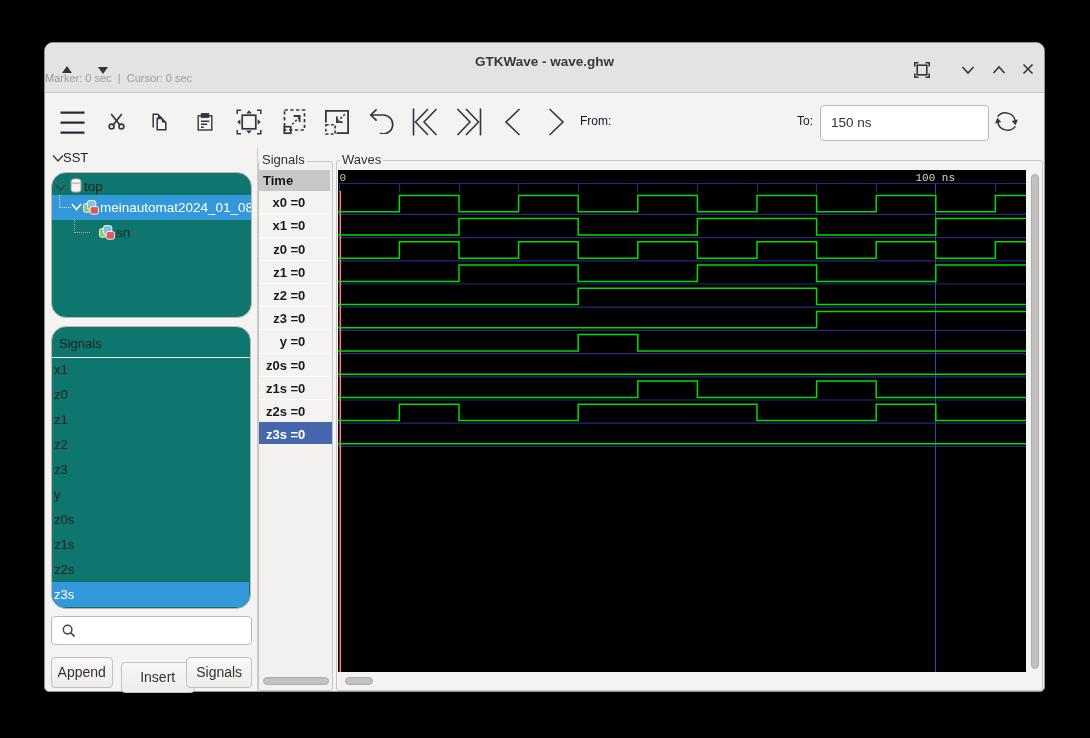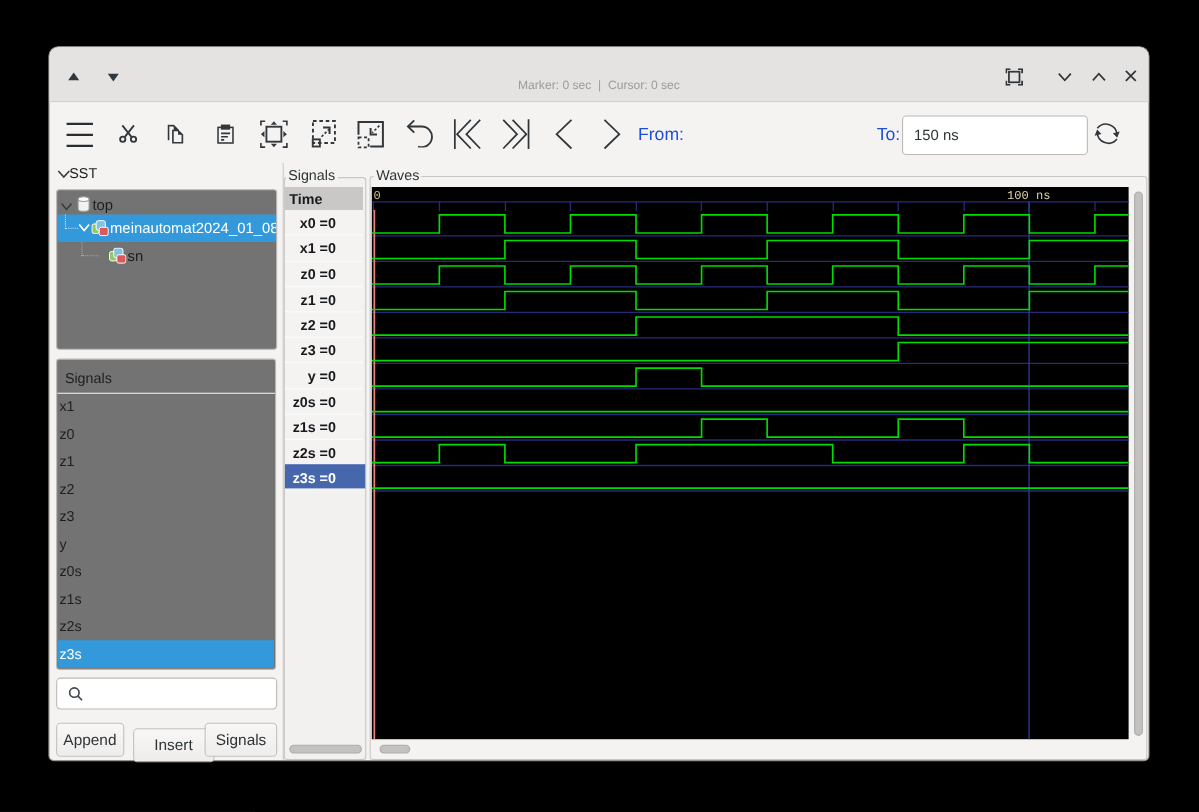--- a/index.html
+++ b/index.html
@@ -1,37 +1,38 @@
 <!DOCTYPE html>
 <html><head><meta charset="utf-8"><style>
 *{margin:0;padding:0;box-sizing:border-box}
 html,body{width:1090px;height:738px;background:#000;font-family:"Liberation Sans",sans-serif;overflow:hidden}
 #win{position:absolute;left:44px;top:42px;width:1001px;height:650px;background:#f4f3f2;border:1px solid #96938f;border-radius:9px 9px 5px 5px}
 .abs{position:absolute}
 #titlebar{left:0;top:0;width:999px;height:50px;background:#e5e3e1;border-bottom:1px solid #c6c3c0;border-radius:8px 8px 0 0}
 .tri-up{width:0;height:0;border-left:5.5px solid transparent;border-right:5.5px solid transparent;border-bottom:7px solid #32373c}
 .tri-dn{width:0;height:0;border-left:5.5px solid transparent;border-right:5.5px solid transparent;border-top:7px solid #32373c}
 #title{left:0;top:11px;width:999px;text-align:center;font-size:13.5px;font-weight:700;color:#35393d}
-#subtitle{left:0;top:29px;width:999px;text-align:center;font-size:11px;color:#9b9b9b}
+#subtitle{left:0;top:29px;width:999px;font-size:11px;color:#9b9b9b}
 svg{display:block}
-.lbl{font-size:16px;color:#1d4ed8}
+.lbl{font-size:12px;color:#0f172a}
 .input{background:#fff;border:1px solid #bcb9b6;border-radius:4px;font-size:13.5px;color:#2e3436;line-height:34px;padding-left:10px}
-.panelbox{background:#737373;border:1px solid #bab7b4;border-radius:3px}
+.panelbox{background:#0f766e;border:1px solid #bab7b4;border-radius:15px}
 .frame{border:1px solid #c8c6c3;border-radius:3px}
 .framelbl{font-size:13px;color:#2e3436;background:#f4f3f2;padding:0 2px}
 .btn{background:linear-gradient(#f8f7f6,#efedec);border:1px solid #c3c0bd;border-radius:4px;font-size:14px;color:#2e3436;text-align:center;line-height:29px}
 .mono{font-family:Liberation Sans, sans-serif}
 .trow{font-size:13px;color:#1c1f22}
 </style></head>
 <body>
 <div id="win">
 
   <div class="abs" id="titlebar"></div>
   <div class="abs tri-up" style="left:17px;top:23px"></div>
   <div class="abs tri-dn" style="left:53px;top:24px"></div>
+  <div class="abs" id="title">GTKWave - wave.ghw</div>
   <div class="abs" id="subtitle">Marker: 0 sec&nbsp; |&nbsp; Cursor: 0 sec</div>
 
   <svg class="abs" style="left:869px;top:19px" width="16" height="16" viewBox="0 0 16 16">
     <g stroke="#32373c" fill="none" stroke-width="1.6">
       <rect x="3.2" y="3.2" width="9.6" height="9.6"></rect>
       <path d="M0.8,4.5 V0.8 H4.5 M11.5,0.8 H15.2 V4.5 M15.2,11.5 V15.2 H11.5 M4.5,15.2 H0.8 V11.5"></path>
     </g>
   </svg>
   <svg class="abs" style="left:916px;top:22px" width="14" height="10" viewBox="0 0 14 10">
       <path d="M1.5,2 L7,8 L12.5,2" stroke="#32373c" stroke-width="1.6" fill="none"></path>

